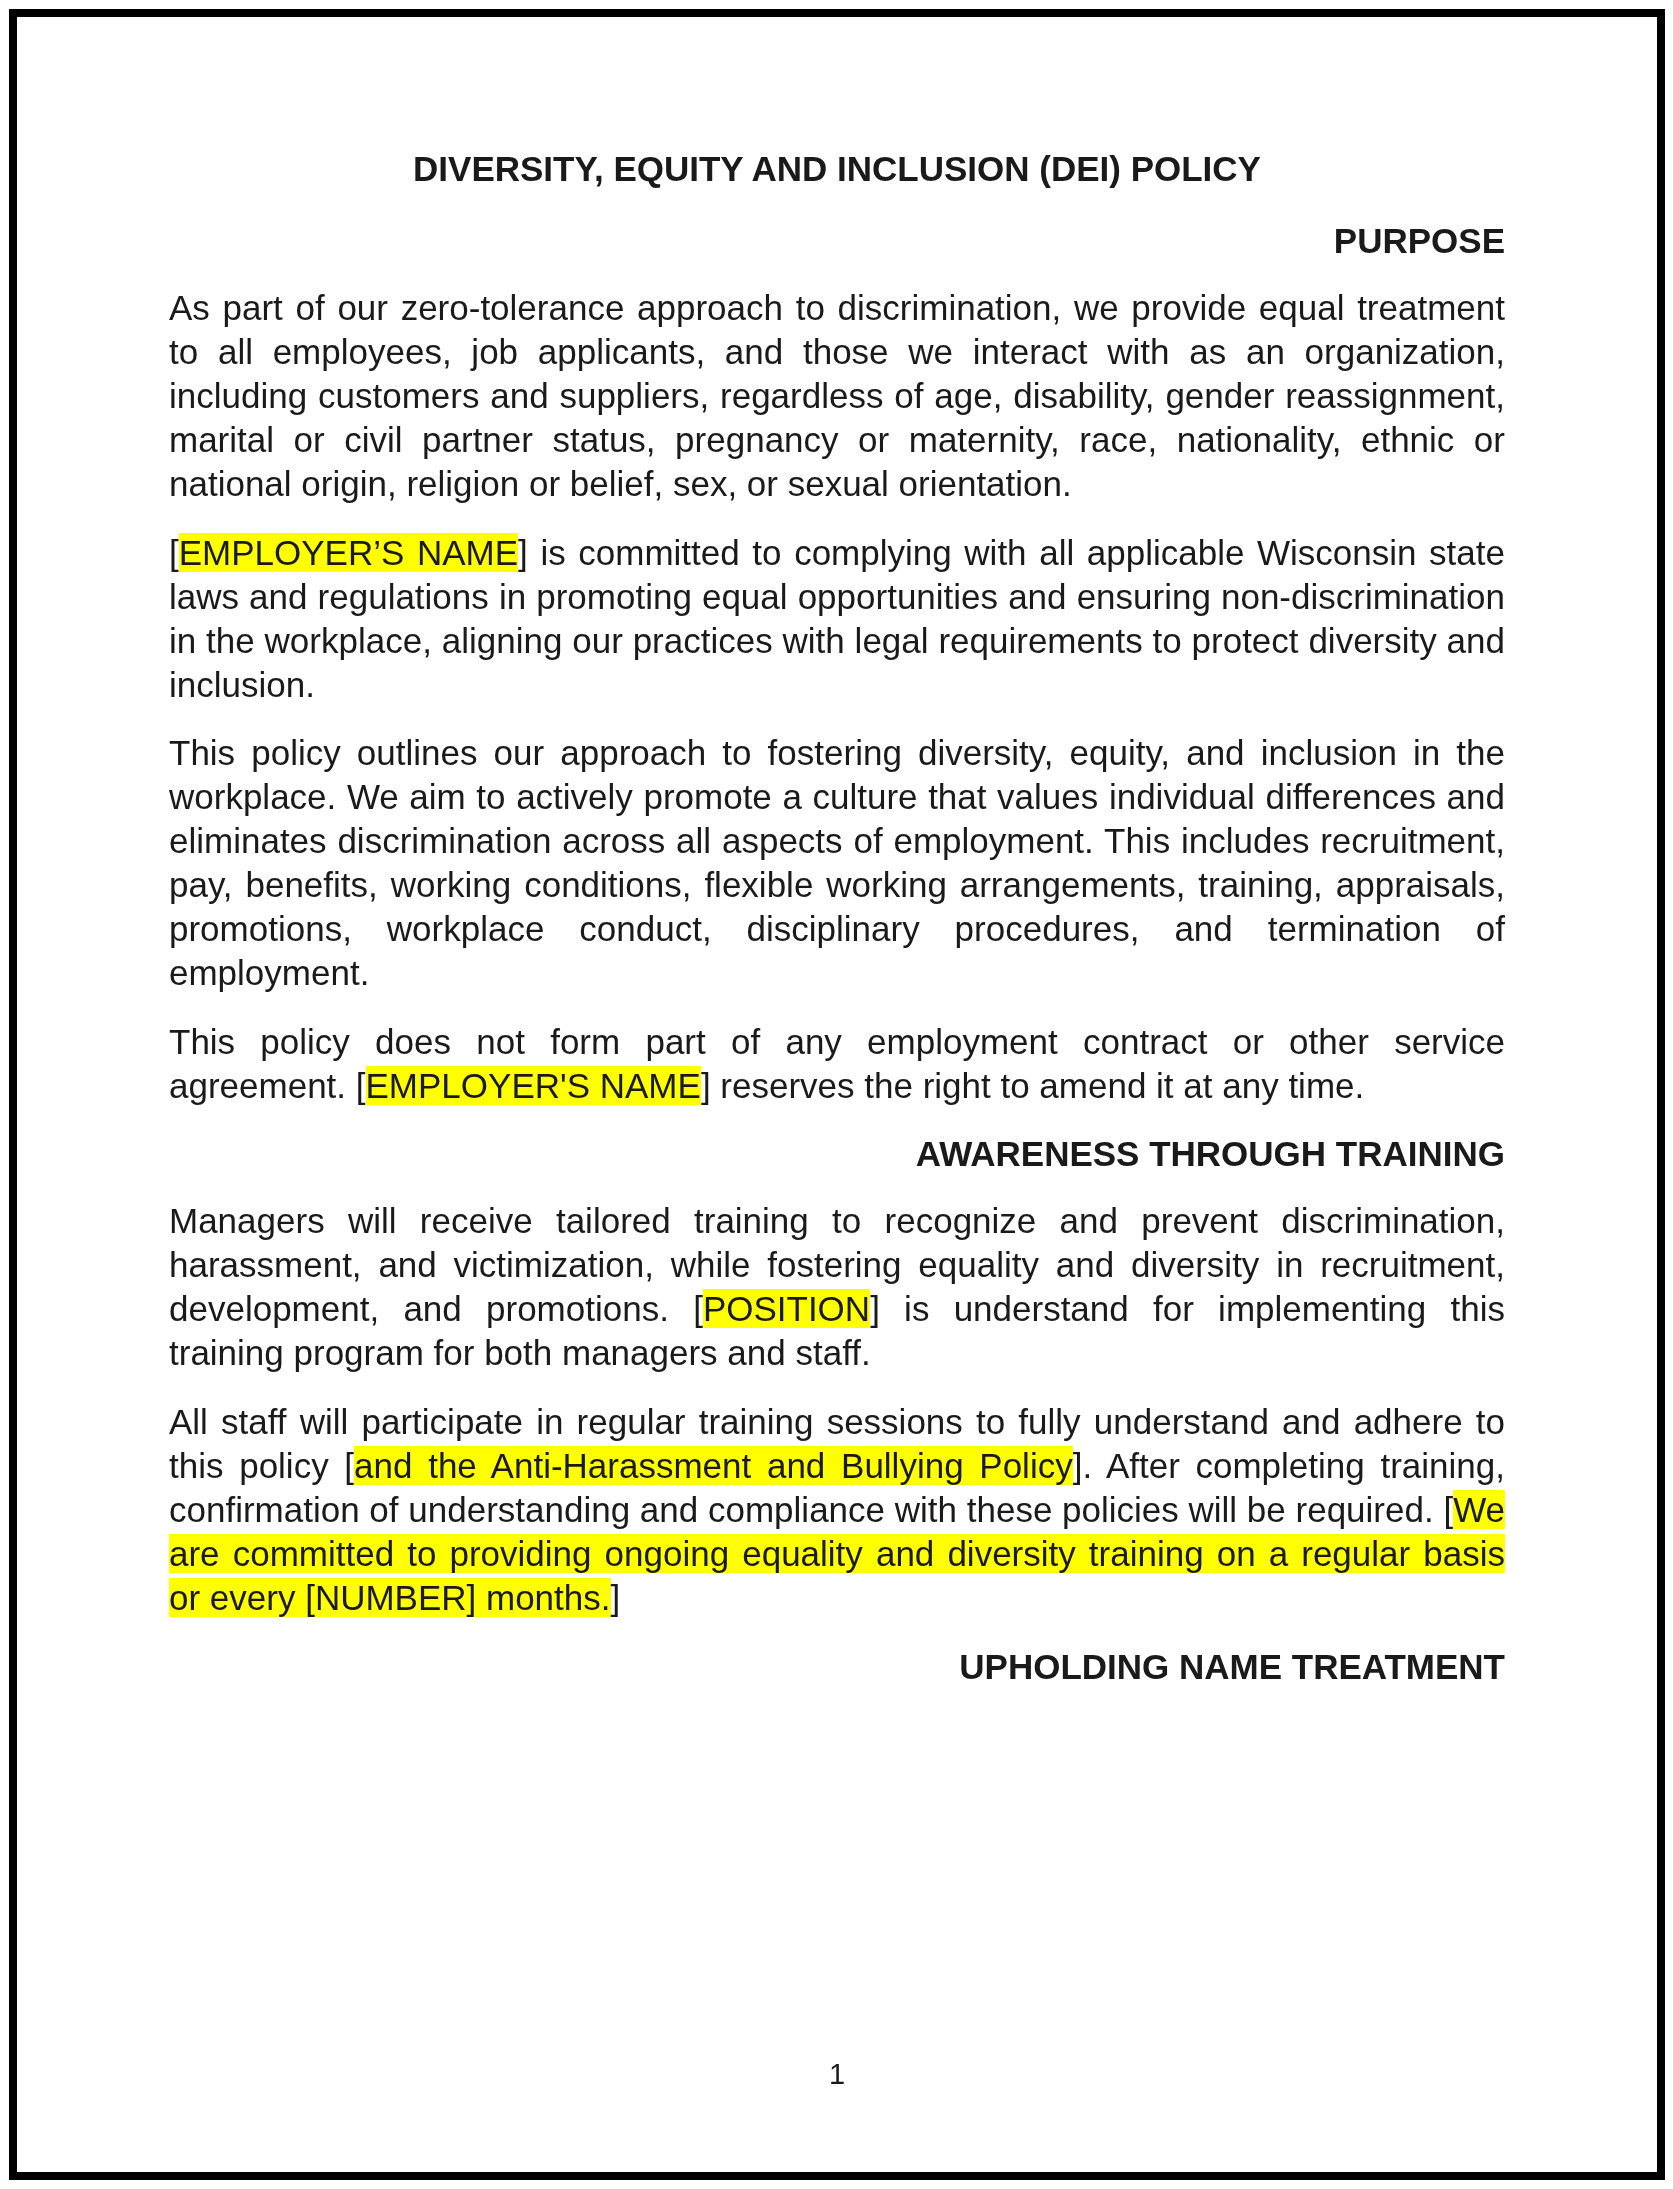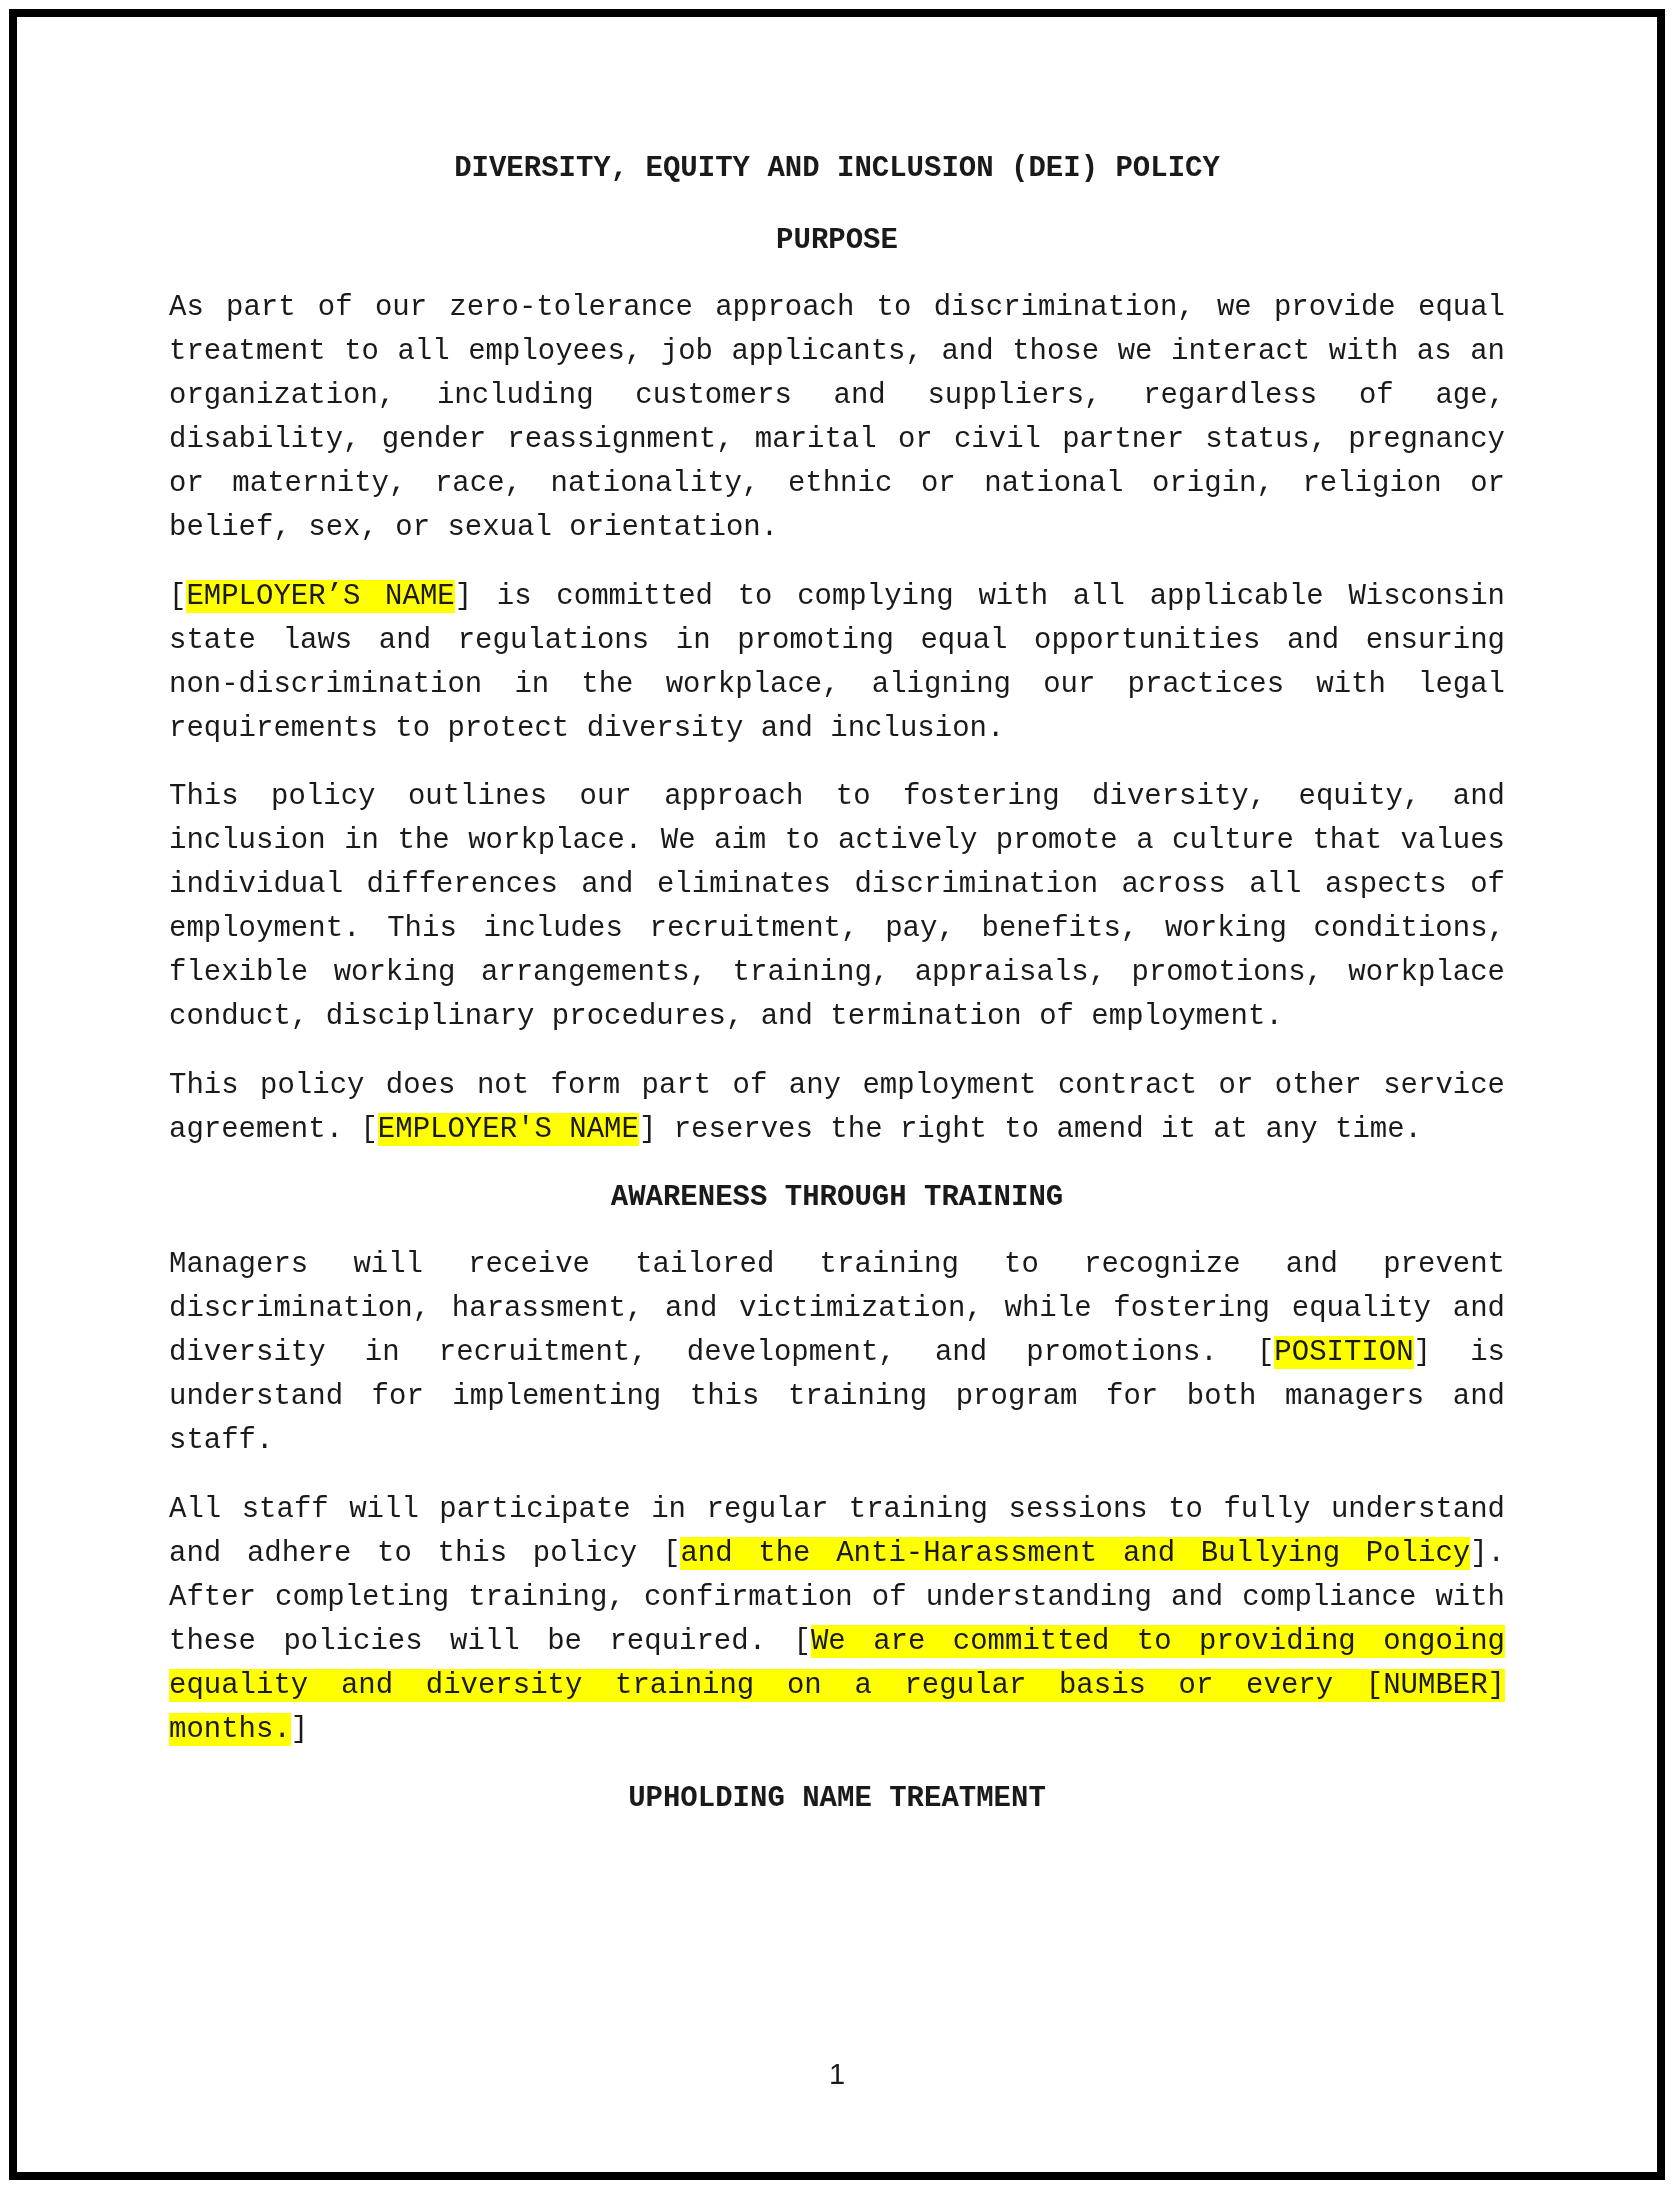--- a/index.html
+++ b/index.html
@@ -17,33 +17,32 @@
     position: absolute;
     inset: 8.8px;
     border: 8px solid #000000;
     pointer-events: none;
   }
   .content {
     position: absolute;
     left: 169px;
     right: 169px;
     top: 147px;
-    font-size: 29px;
+    font-size: 35px;
     line-height: 44px;
-    font-family: Liberation Mono, monospace;
   }
   .title {
     text-align: center;
     font-weight: 700;
     margin: 0 0 28px 0;
   }
   .heading {
     font-weight: 700;
     margin: 8px 0 23px 0;
-    text-align: center;
+    text-align: right;
   }
   .para {
     text-align: justify;
     margin: 0 0 24.6px 0;
   }
   .hl {
     background: var(--hl, #ffff00);
   }
   .pagenum {
     position: absolute;

